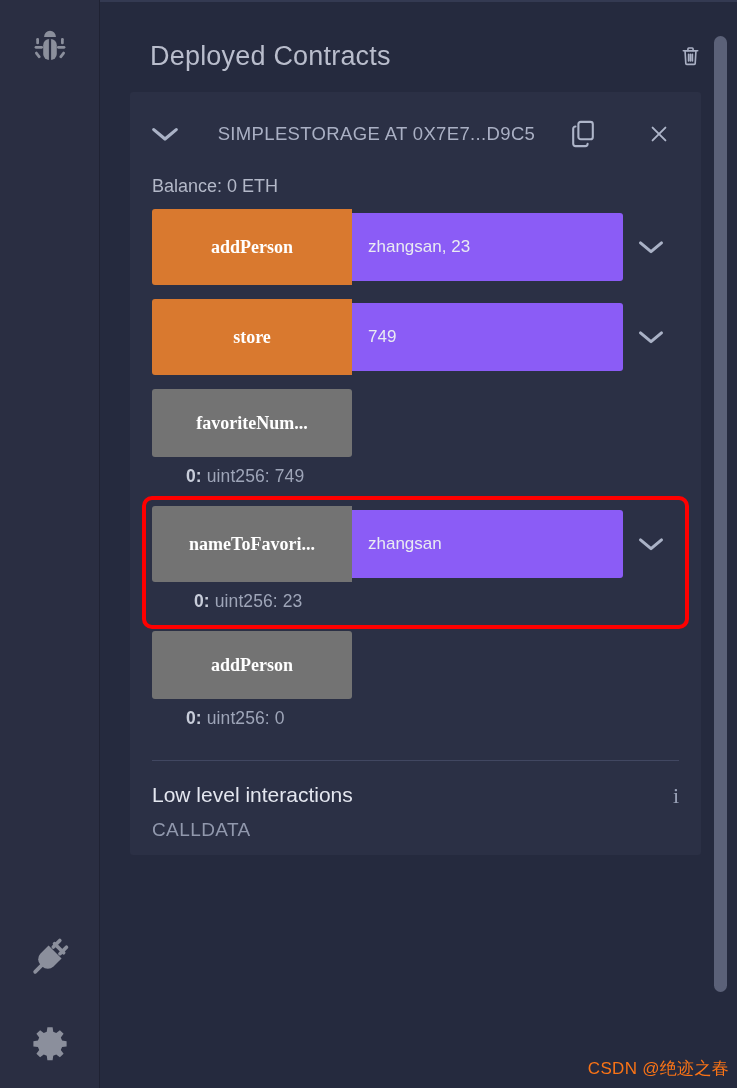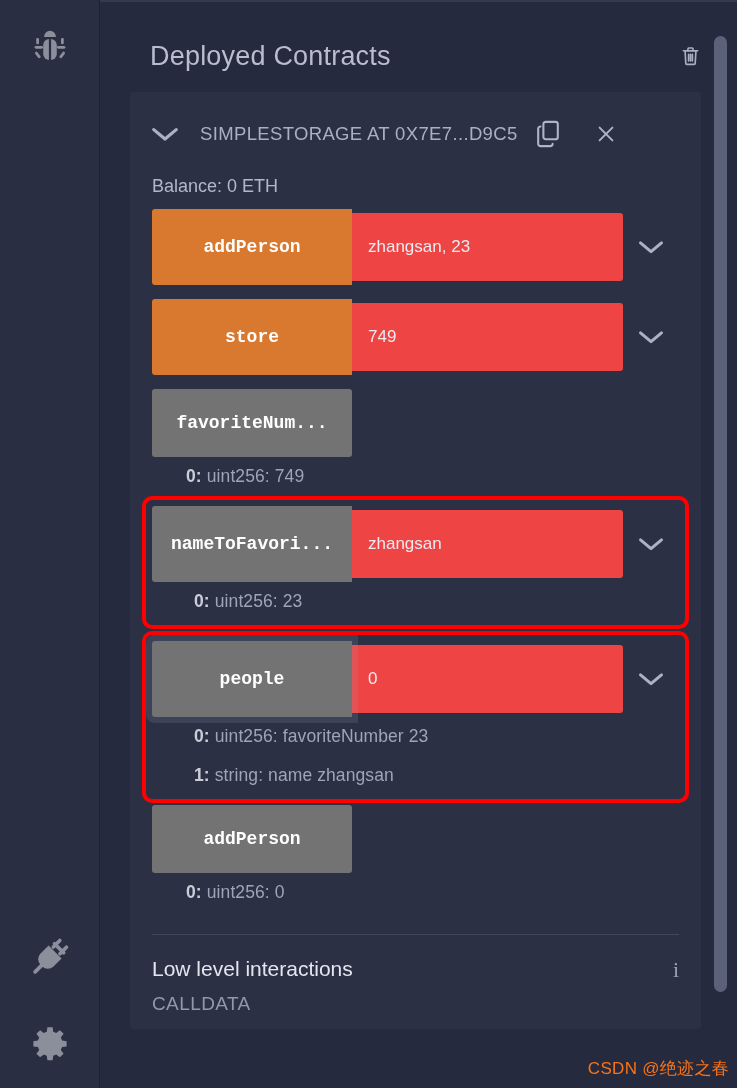--- a/index.html
+++ b/index.html
@@ -70,20 +70,21 @@
   .card {
     margin: 8px 36px 0 30px;
     background: #2b3045;
     border-radius: 3px;
     padding: 0 0 14px 0;
   }
   .card-head {
     display: flex; align-items: center;
     height: 84px;
     padding: 0 24px 0 20px;
+    justify-content: space-between;
   }
   .chev-lg { color: #aab2c6; display:flex; }
   .card-title {
     margin-left: 20px;
     font-size: 18.5px;
     color: #aab0c4;
     letter-spacing: .35px;
     white-space: nowrap;
     overflow: hidden;
     max-width: 330px;
@@ -111,39 +112,39 @@
   .fnrow {
     display: flex; align-items: stretch;
     margin-bottom: 14px;
   }
   .fnrow.tight { margin-bottom: 0; }
 
   .fnbtn {
     border: none;
     border-radius: 3px 0 0 3px;
     color: #ffffff;
-    font-family: Liberation Mono, monospace;
+    font-family: Liberation Serif, serif;
     font-weight: bold;
     font-size: 18px;
     width: 200px;
     min-height: 68px;
     cursor: pointer;
     padding: 0 8px;
     white-space: nowrap;
     overflow: hidden;
     text-align: center;
   }
   .fnbtn.orange { background: #d9792f; }
   .fnbtn.blue   { background: #737373; }
   .fnbtn.solo   { border-radius: 3px; width: 200px; }
   .fnbtn.focus  { box-shadow: 0 0 0 6px rgba(150,165,195,.16); position: relative; z-index:2; }
 
   .fninput {
     flex: 1 1 auto;
-    background: #ef4444;
+    background: #8b5cf6;
     border: none;
     border-radius: 0 3px 3px 0;
     color: #e9ebf2;
     font-family: "Liberation Sans", sans-serif;
     font-size: 17px;
     padding: 0 16px;
     min-height: 68px;
     margin: 4px 0;
     outline: none;
   }
@@ -340,39 +341,20 @@
                   <path d="M3 3.5 12 11l9-7.5"></path>
                 </svg>
             </div>
           </div>
           <div class="retline">
             <b>0:</b>
             <span>uint256: 23</span>
           </div>
         </div>
 
-        <div class="annot">
-          <div class="fnrow">
-            <button class="fnbtn blue focus">people</button>
-            <input class="fninput" value="0" style="">
-            <div class="chev-sm">
-              <svg width="28" height="18" viewBox="0 0 24 14" fill="none" stroke="currentColor" stroke-width="2.6" stroke-linecap="round" stroke-linejoin="round">
-                  <path d="M3 3.5 12 11l9-7.5"></path>
-                </svg>
-            </div>
-          </div>
-          <div class="retline">
-            <b>0:</b>
-            <span>uint256: favoriteNumber 23</span>
-          </div>
-          <div class="retline">
-            <b>1:</b>
-            <span>string: name zhangsan</span>
-          </div>
-        </div>
 
         <div class="fnrow tight">
           <button class="fnbtn blue solo">addPerson</button>
         </div>
         <div class="retline">
           <b>0:</b>
           <span>uint256: 0</span>
         </div>
 
       </div>

